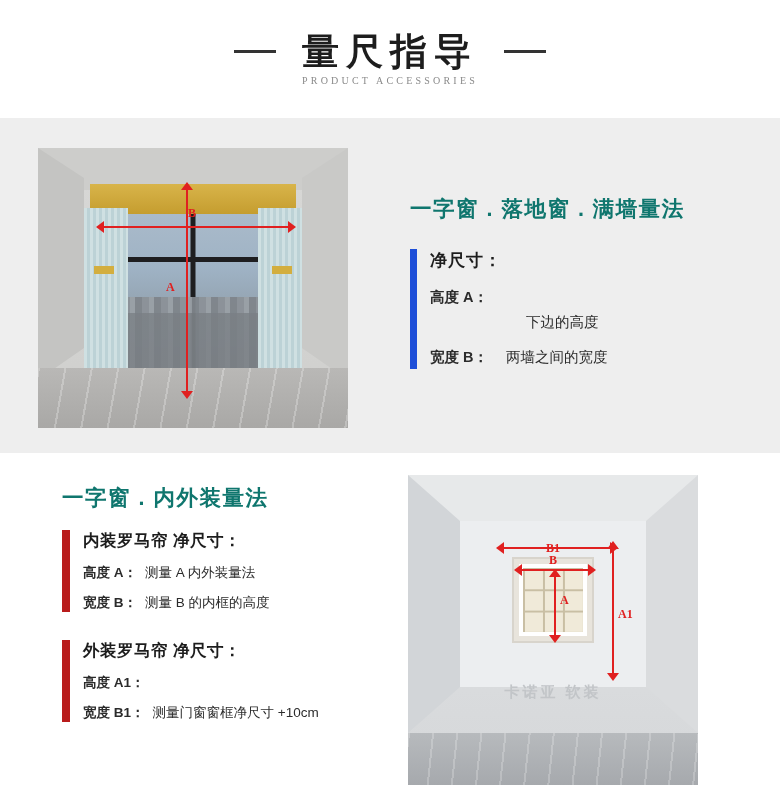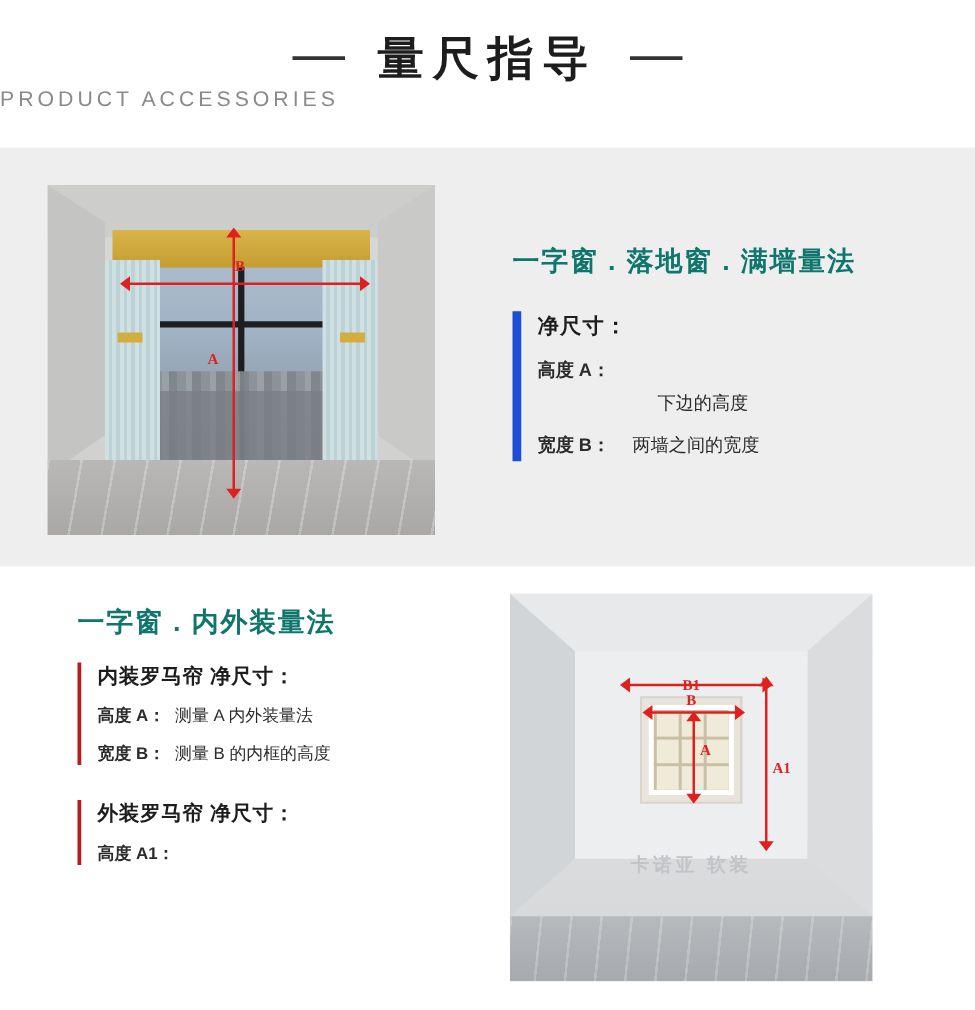--- a/index.html
+++ b/index.html
@@ -10,22 +10,24 @@
     font-family: "Liberation Sans", sans-serif;
     color: #222;
     overflow: hidden;
   }
 
   
   .header {
     height: 118px;
     display: flex;
     flex-direction: column;
+    align-items: center;
     justify-content: center;
     background: #fff;
+    font-family: Liberation Serif, serif;
   }
   .title-row {
     display: flex;
     align-items: center;
     justify-content: center;
     gap: 26px;
   }
   .dash {
     width: 42px;
     height: 3px;
@@ -34,21 +36,21 @@
   }
   .main-title {
     font-size: 37px;
     font-weight: bold;
     letter-spacing: 7px;
     color: #1d1d1d;
     line-height: 1;
   }
   .sub-title {
     margin-top: 5px;
-    font-size: 17px;
+    font-size: 10px;
     letter-spacing: 3.2px;
     color: #8a8a8a;
   }
 
   
   .section1 {
     position: relative;
     height: 335px;
     background: #eeeeee;
     padding: 30px 0 0 0;
@@ -121,21 +123,21 @@
     padding-top: 8px;
   }
   .s2-img-wrap {
     width: 290px;
     height: 310px;
     margin-left: 8px;
     position: relative;
   }
   .group {
     margin-top: 18px;
-    border-left: 3px solid #b91c1c;
+    border-left: 8px solid #b91c1c;
     padding-left: 13px;
   }
   .group.second { margin-top: 28px; }
   .group .g-title {
     font-size: 16.5px;
     font-weight: bold;
     color: #1d1d1d;
     letter-spacing: 0.5px;
   }
   .g-row {
@@ -338,20 +340,24 @@
         <span class="lbl">宽度 B：</span>
         <span class="val">测量 B 的内框的高度</span>
       </div>
     </div>
 
     <div class="group second">
       <div class="g-title">外装罗马帘  净尺寸：</div>
       <div class="g-row">
         <span class="lbl">高度 A1：</span>
       </div>
+      <div class="g-row">
+        <span class="lbl">宽度 B1：</span>
+        <span class="val">测量门窗窗框净尺寸 +10cm</span>
+      </div>
     </div>
   </div>
 
   <div class="s2-img-wrap">
     <div class="room2">
       <div class="r2-ceiling"></div>
       <div class="r2-back"></div>
       <div class="r2-wall-l"></div>
       <div class="r2-wall-r"></div>
       <div class="r2-floor"></div>

